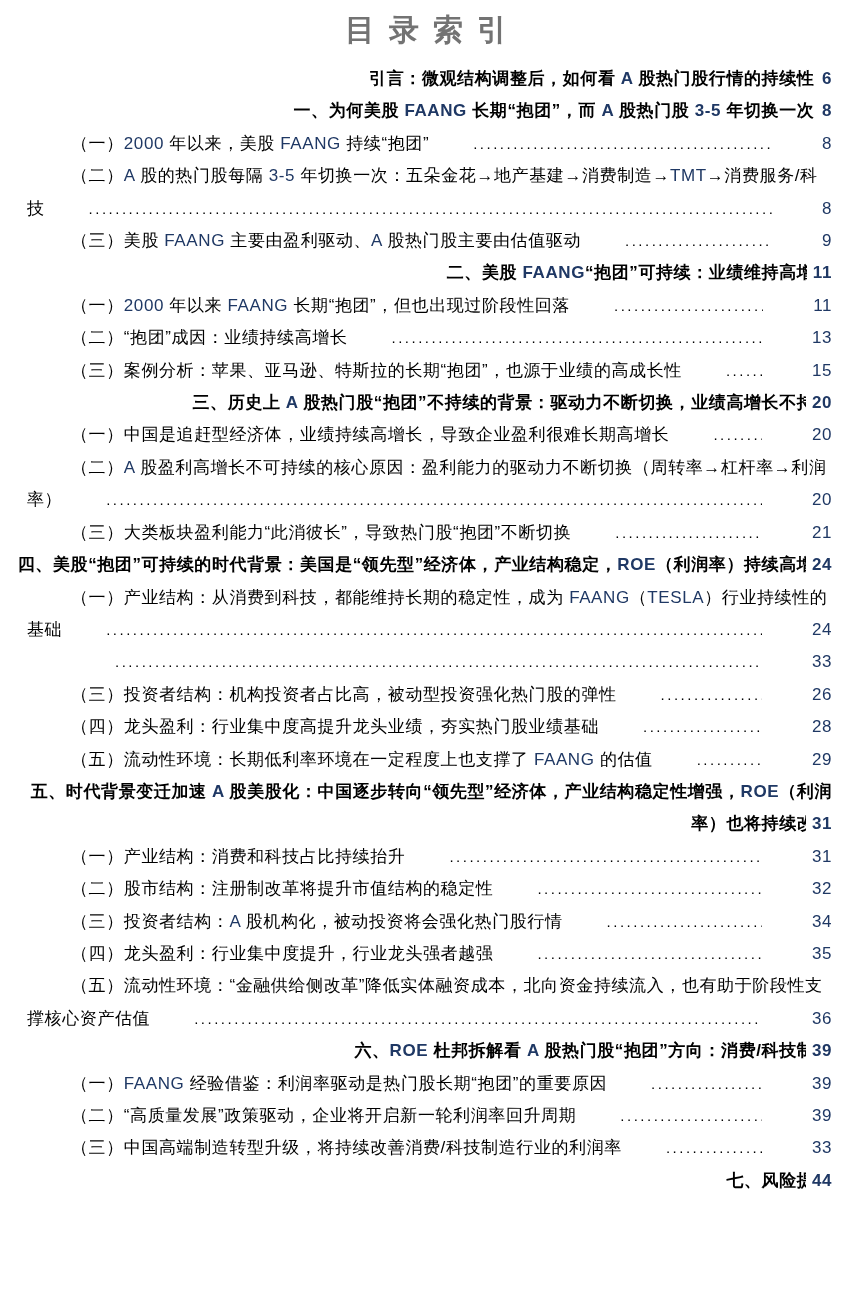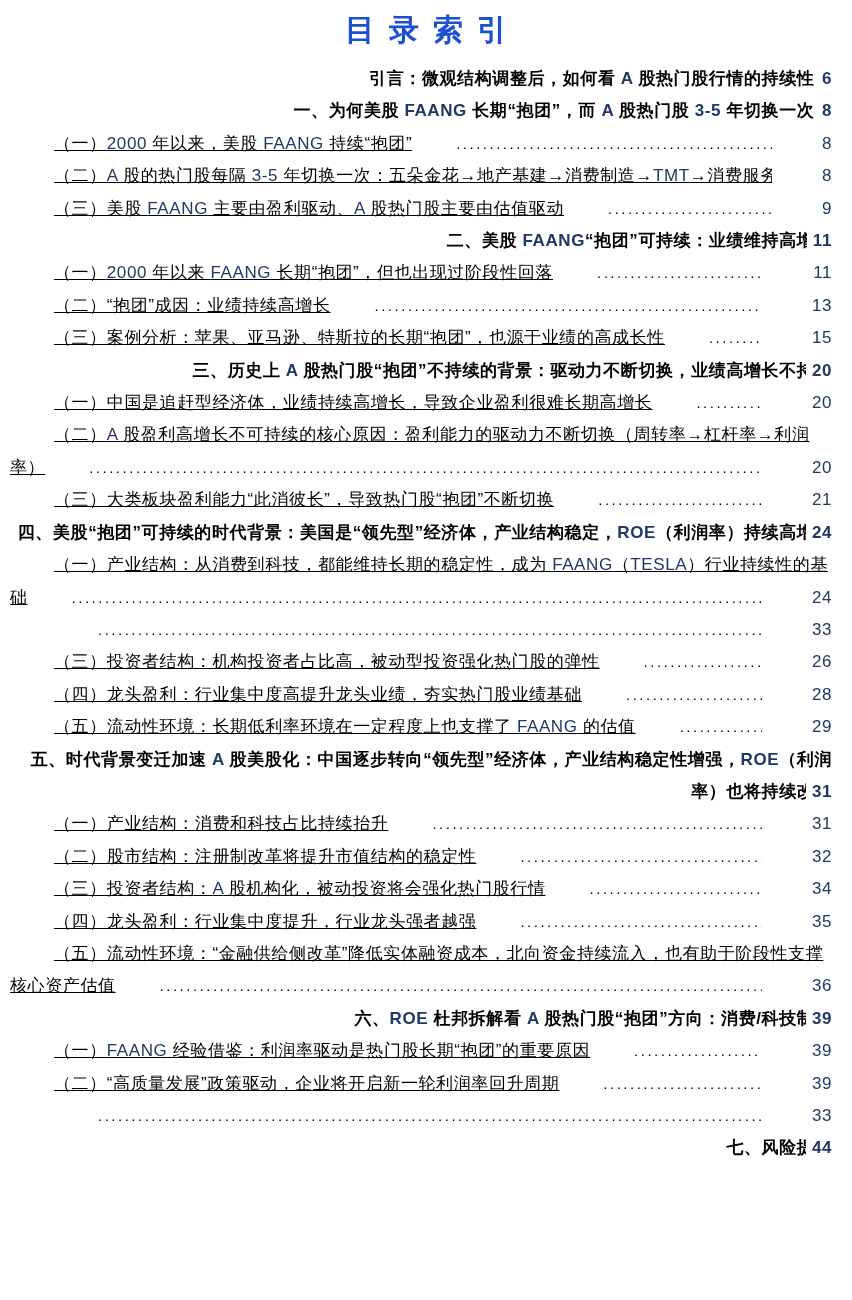--- a/index.html
+++ b/index.html
@@ -13,42 +13,41 @@
     overflow: hidden;
     font-family: "Liberation Sans", sans-serif;
     color: #000000;
   }
   .doc-title {
     margin: 0 0 12px 0;
     padding-top: 10px;
     text-align: center;
     font-size: 30px;
     font-weight: bold;
-    color: #1d4ed8;
+    color: #737373;
     letter-spacing: 14px;
     text-indent: 14px;
   }
   #toc {
     padding: 0 20px 0 8px;
   }
   .entry {
     position: relative;
     overflow: hidden;
     line-height: 32.4px;
     font-size: 17px;
     letter-spacing: 0.6px;
   }
   .entry.lvl1 {
     font-weight: bold;
     text-align: right;
   }
   .entry.lvl2 {
-    margin-left: 2px;
+    margin-left: 19px;
     text-indent: 44px;
-    text-decoration: underline;
   }
   .lat { color: #1F3864; }
   .leader {
     display: inline-block;
     width: 0;
     white-space: nowrap;
     overflow: visible;
     vertical-align: baseline;
   }
   .leader::after {
@@ -178,20 +177,20 @@
   </div>
     <div class="entry lvl2">
     <span class="txt">（一）<span class="lat">FAANG</span> 经验借鉴：利润率驱动是热门股长期“抱团”的重要原因</span><span class="leader"></span>
     <span class="pg">39</span>
   </div>
     <div class="entry lvl2">
     <span class="txt">（二）“高质量发展”政策驱动，企业将开启新一轮利润率回升周期</span><span class="leader"></span>
     <span class="pg">39</span>
   </div>
     <div class="entry lvl2">
-    <span class="leader"></span>
+    <span class="txt">（三）中国高端制造转型升级，将持续改善消费/科技制造行业的利润率</span><span class="leader"></span>
     <span class="pg">33</span>
   </div>
     <div class="entry lvl1">
     <span class="txt">七、风险提示</span><span class="leader"></span>
     <span class="pg">44</span>
   </div>
   </div>
 
 </body></html>

